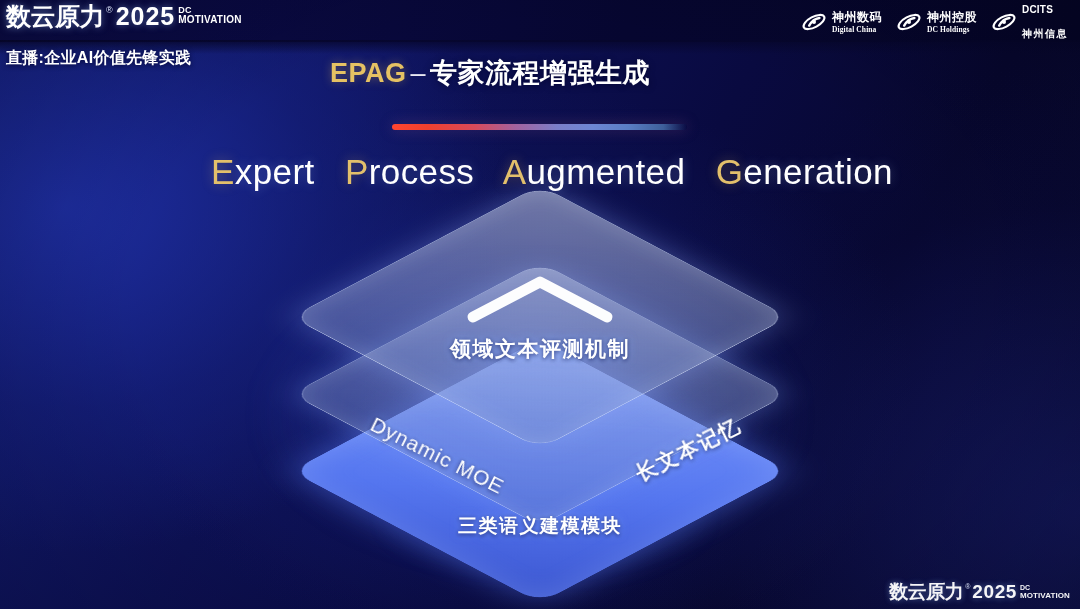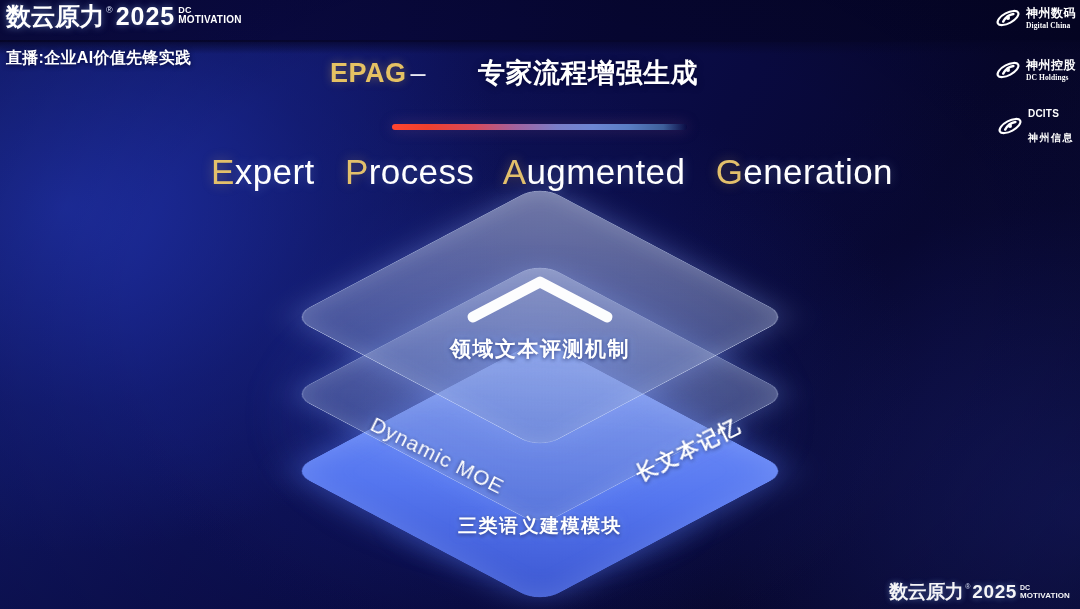--- a/index.html
+++ b/index.html
@@ -57,41 +57,41 @@
 
   .subtitle{
     position:absolute; left:6px; top:48px; z-index:12;
     font-size:16px; font-weight:bold; color:#ffffff; white-space:nowrap;
     letter-spacing:0.3px;
     text-shadow:0 1px 5px rgba(0,0,40,0.85);
   }
 
   
   .logos{
-    position:absolute; right:4px; top:5px; display:flex; align-items:center; gap:26px; z-index:12;flex-direction:column;
+    position:absolute; right:12px; top:5px; display:flex; align-items:center; gap:14px; z-index:12;
   }
   .logo{ display:flex; align-items:center; gap:5px; }
   .logo-mark{ width:26px; height:26px; flex:0 0 26px; position:relative; }
   .logo-txt{ display:flex; flex-direction:column; line-height:1; }
   .logo-cn{ font-size:12px; font-weight:bold; color:#ffffff; letter-spacing:0.5px; white-space:nowrap; }
   .logo-en{ font-size:7.5px; font-weight:bold; color:#ffffff; letter-spacing:0.1px; white-space:nowrap; margin-top:2.5px;font-family:Liberation Serif, serif; }
   .logo-cn.big{ font-size:10px; letter-spacing:0.2px; }
   .logo-en.cn2{ font-size:10px; letter-spacing:1.5px; margin-top:14px; }
 
   
   .headline{
     position:absolute; left:330px; top:55px; z-index:11;
     font-size:27px; font-weight:bold; white-space:nowrap; letter-spacing:0.5px;
   }
   .headline .epag{
     color:#e6c263;
     text-shadow:0 0 10px rgba(220,180,80,0.4);
   }
   .headline .dash{ color:#e8e8f2; font-weight:normal; padding:0 4px; }
-  .headline .cn{ color:#ffffff; text-shadow:0 1px 6px rgba(0,0,40,0.7);margin-left:48px; }
+  .headline .cn{ color:#ffffff; text-shadow:0 1px 6px rgba(0,0,40,0.7); }
 
   
   .divider{
     position:absolute; left:392px; top:124px; width:295px; height:6px; z-index:11;
     border-radius:3px;
     background:linear-gradient(90deg,
       #ff4530 0%, #f0402e 12%, #d84a5a 28%, #a3639f 42%,
       #7b7fc9 56%, #6d86d4 68%, #5a7ec4 80%, #3e5f9a 92%, rgba(30,50,110,0) 100%);
     filter:blur(0.3px);
     box-shadow:0 0 14px rgba(160,90,140,0.35);

